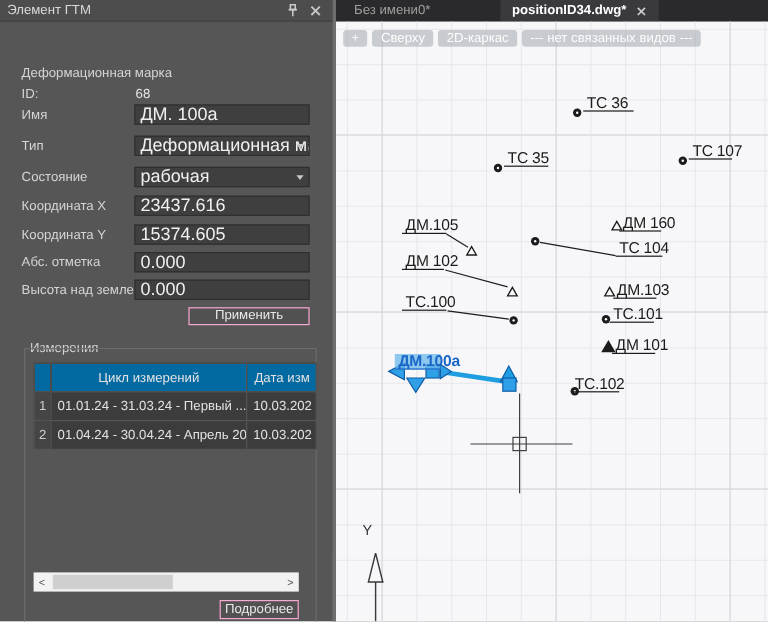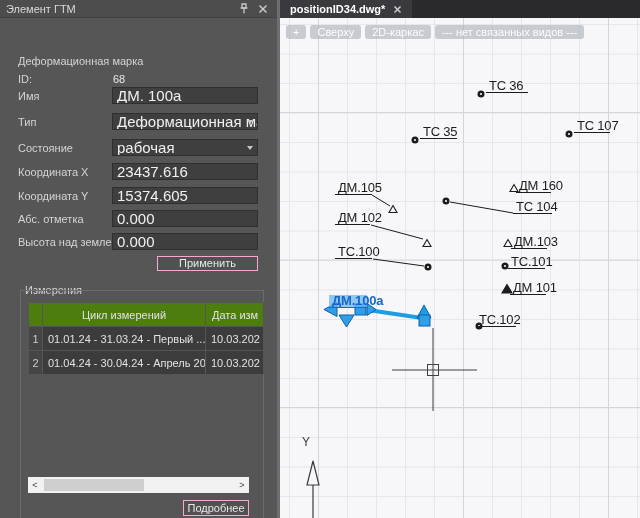--- a/index.html
+++ b/index.html
@@ -19,39 +19,39 @@
   .field { position:absolute; left:112px; width:146px; height:17px; background:#3f3f3f; border:1px solid #2f2f2f; color:#f0f0f0; font-size:15px; line-height:15px; padding:0 4px; white-space:nowrap; overflow:hidden; }
   .combo { padding-right:14px; }
   .combo .arrow { position:absolute; right:4px; top:6px; width:0; height:0; border-left:3.5px solid transparent; border-right:3.5px solid transparent; border-top:4px solid #c9c9c9; }
   .btn { position:absolute; background:#515151; border:1px solid #f9a8d4; color:#e8e8e8; font-size:11px; text-align:center; line-height:13px; cursor:pointer; }
 
   .groupbox { position:absolute; left:20px; top:272px; width:244px; height:235px; border:1px solid #6b6b6b; }
   .group-label { position:absolute; left:22px; top:266px; background:#565656; padding:0 3px; color:#d4d4d4; }
 
   .mtable { position:absolute; left:7px; top:11px; width:236px; border:1px solid #2c2c2c; background:#3c3c3c; border-collapse:collapse; table-layout:fixed; font-size:11px; color:#e2e2e2; }
   .mtable th, .mtable td { border:1px solid #555555; height:24px; overflow:hidden; white-space:nowrap; }
-  .mtable th { background:#4d7c0f; font-weight:normal;margin-left:41px; }
+  .mtable th { background:#0369a1; font-weight:normal;margin-left:41px; }
   .mtable td.num { background:#454545; text-align:center; color:#cccccc; }
   .mtable td.cyc { padding-left:5px; }
   .mtable td.dat { padding-left:5px; }
   .mtable th.dat { text-align:left; padding-left:6px; }
   .col-num { width:14px; } .col-cyc { width:163px; } .col-dat { width:58px; }
 
   .hscroll { position:absolute; left:7px; top:186px; width:221px; height:16px; background:#f2f2f2; display:flex; align-items:center; }
   .hs-arrow { width:14px; height:16px; color:#444444; font-size:9px; line-height:16px; text-align:center; cursor:pointer; flex:none; }
   .hs-track { position:relative; flex:1; height:16px; }
   .hs-thumb { position:absolute; left:2px; top:2px; width:100px; height:12px; background:#cfcfcf; cursor:pointer; }
 
   
   .divider { width:3px; height:518px; background:#6e6e6e; flex:none; }
 
   
   .right { position:relative; width:360px; height:518px; flex:none; }
   .tabbar { height:18px; background:#2a2a2c; display:flex; align-items:stretch; font-size:11px; }
-  .tab { display:flex; align-items:center; padding:0 10px; color:#9e9e9e; cursor:pointer; white-space:nowrap; }
+  .tab { display:flex; align-items:center; padding:0 10px; color:#9e9e9e; cursor:pointer; white-space:nowrap;margin-left:48px; }
   .tab.active { background:#3a3a3e; color:#ffffff; font-weight:bold; }
   .tab .close { margin-left:8px; display:flex; align-items:center; cursor:pointer; }
 
   .canvas { position:relative; width:360px; height:500px; overflow:hidden;
     background-color:#f7f7f9;
     background-image:
       linear-gradient(to right,#d4d4dc 1px,transparent 1px),
       linear-gradient(to bottom,#d4d4dc 1px,transparent 1px),
       linear-gradient(to right,#e6e6ec 1px,transparent 1px),
       linear-gradient(to bottom,#e6e6ec 1px,transparent 1px);
@@ -161,20 +161,23 @@
 
         <div class="btn" style="left:162px; top:209px; width:66px; height:16px; line-height:14px;">Подробнее</div>
       </div>
     </div>
   </div>
 
   <div class="divider"></div>
 
   <div class="right">
     <div class="tabbar">
+      <div class="tab" style="margin-left:5px;">
+          <span>Без имени0*</span>
+        </div>
       <div class="tab active">
         <span>positionID34.dwg*</span>
         <span class="close">
           <svg width="9" height="9" viewBox="0 0 9 9">
               <g stroke="#cfcfcf" stroke-width="1.4">
                 <path d="M1.5 1.5 L7.5 7.5"></path>
                 <path d="M7.5 1.5 L1.5 7.5"></path>
               </g>
             </svg>
         </span>

